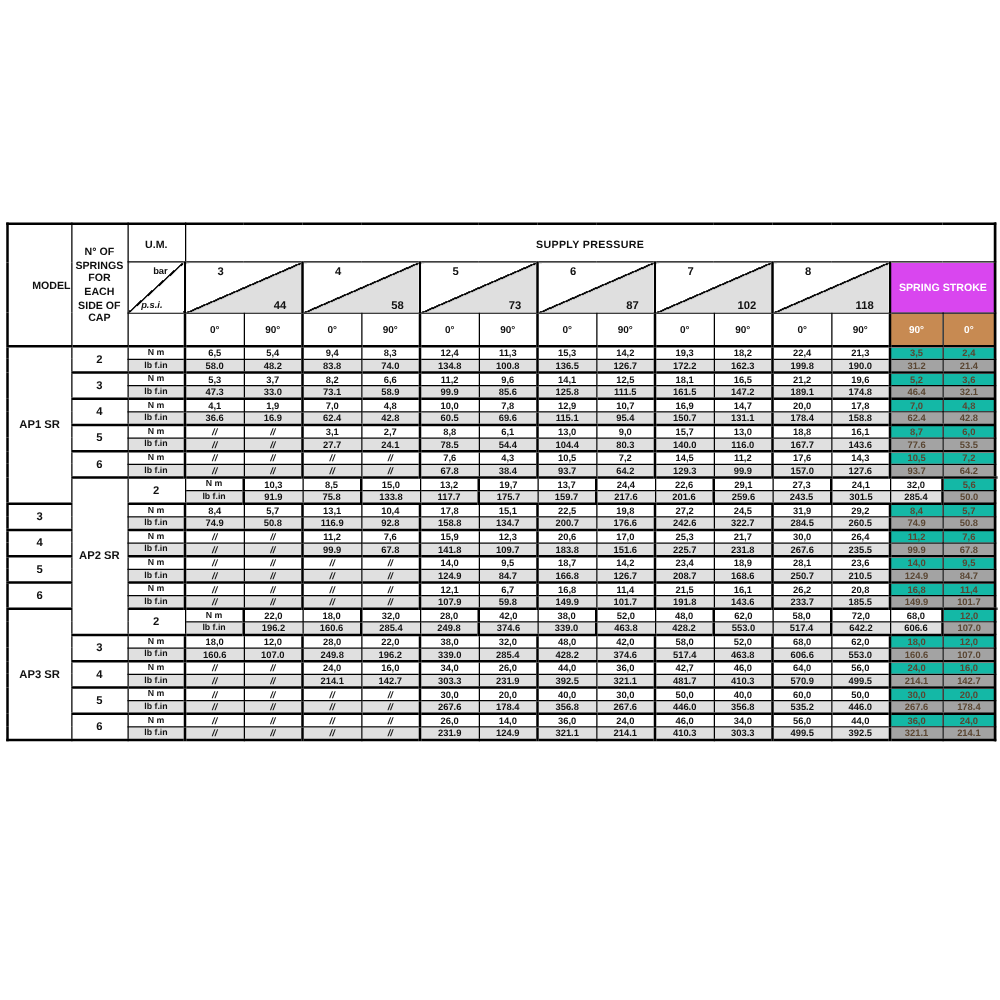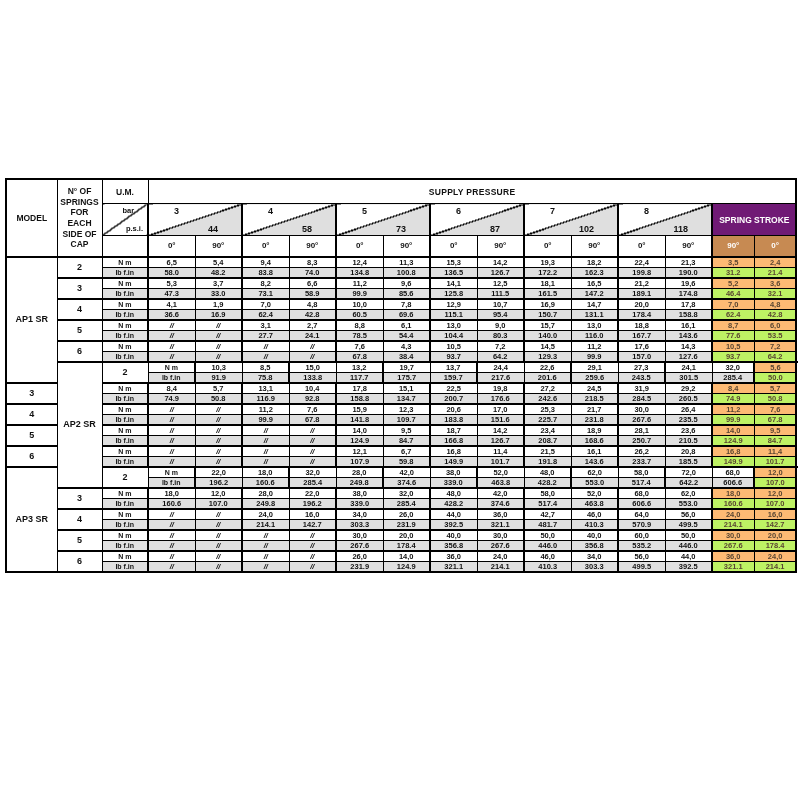--- a/index.html
+++ b/index.html
@@ -1,44 +1,44 @@
 <!DOCTYPE html>
 <html><head>
 <meta charset="utf-8">
 <style>
   html,body{margin:0;padding:0;background:#fff;}
   body{width:800px;height:800px;position:relative;font-family:"Liberation Sans",sans-serif;color:#111;}
   table{position:absolute;left:5px;top:178px;width:790px;border-collapse:collapse;table-layout:fixed;border:2px solid #000;}
   th,td{border:1px solid #000;padding:0;text-align:center;vertical-align:middle;overflow:hidden;white-space:nowrap;}
   thead th{font-weight:bold;}
   .r1 th{height:20px;font-size:8.5px;}
-  .model-h{font-size:9.5px;}
-  .springs-h{font-size:7px;line-height:1.25;white-space:normal;padding:6px 2px;}
+  .model-h{font-size:9.5px;text-align:right;}
+  .springs-h{font-size:7px;line-height:1.25;white-space:normal;padding:16px 2px;}
   .um-h{font-size:8px;}
   .supply-h{font-size:9px;letter-spacing:.3px;}
   .r2 th{height:27px;}
   .barpsi{position:relative;font-size:7.5px;
     background:linear-gradient(to bottom right,#fff calc(50% - .7px),#000 calc(50% - .7px) calc(50% + .7px),#fff calc(50% + .7px));}
   .barpsi .bar-lab{position:absolute;top:2px;left:20px;}
-  .barpsi .psi-lab{position:absolute;bottom:2px;right:4px;}
+  .barpsi .psi-lab{position:absolute;bottom:2px;right:17px;font-style:italic;}
   .pcell{position:relative;font-size:9px;
     background:linear-gradient(to bottom right,#fff calc(50% - .7px),#000 calc(50% - .7px) calc(50% + .7px),#dfdfdf calc(50% + .7px));}
   .bar-val{position:absolute;top:2px;left:30%;transform:translateX(-50%);}
-  .psi-val{position:absolute;bottom:1px;right:23px;margin-left:48px;}
-  .stroke-h{background:#701a75;color:#fff;font-size:8.5px;}
+  .psi-val{position:absolute;bottom:1px;right:12px;margin-left:48px;}
+  .stroke-h{background:#d946ef;color:#fff;font-size:8.5px;}
   .r3 th{height:17px;font-size:8px;}
   .sdeg{background:#c78a52;color:#fff;}
   tbody tr{height:9px;}
   tbody td{font-size:7.5px;font-weight:bold;line-height:9px;}
   .unit{font-size:7px;background:#fff;}
   .val{background:#fff;}
   .lb-row .unit,.lb-row .val{background:#e0e0e0;}
   .model-cell,.spring-cell{font-size:9px;font-weight:bold;background:#fff;}
-  .sv{background:#fdba74;color:#5a4632;}
-  .lb-row .sv{background:#bef264;}
+  .sv{background:#14b8a6;color:#5a4632;}
+  .lb-row .sv{background:#a3a3a3;}
   .na{font-style:italic;}
   .gs{border-left:2px solid #000;}
   .model-start td{border-top:2px solid #000;}
   .group-start td{border-top:2px solid #000;}
 </style>
 </head>
 <body>
 
 <table>
   <colgroup>
@@ -351,21 +351,21 @@
         <td class="unit">lb f.in</td>
         <td class="val gs">74.9</td>
         <td class="val">50.8</td>
         <td class="val gs">116.9</td>
         <td class="val">92.8</td>
         <td class="val gs">158.8</td>
         <td class="val">134.7</td>
         <td class="val gs">200.7</td>
         <td class="val">176.6</td>
         <td class="val gs">242.6</td>
-        <td class="val">218.5</td>
+        <td class="val">322.7</td>
         <td class="val gs">284.5</td>
         <td class="val">260.5</td>
         <td class="sv gs">74.9</td>
         <td class="sv">50.8</td>
       </tr>
       <tr class="nm-row group-start">
         <td class="spring-cell" rowspan="2">4</td>
         <td class="unit">N m</td>
         <td class="val gs na">//</td>
         <td class="val na">//</td>

